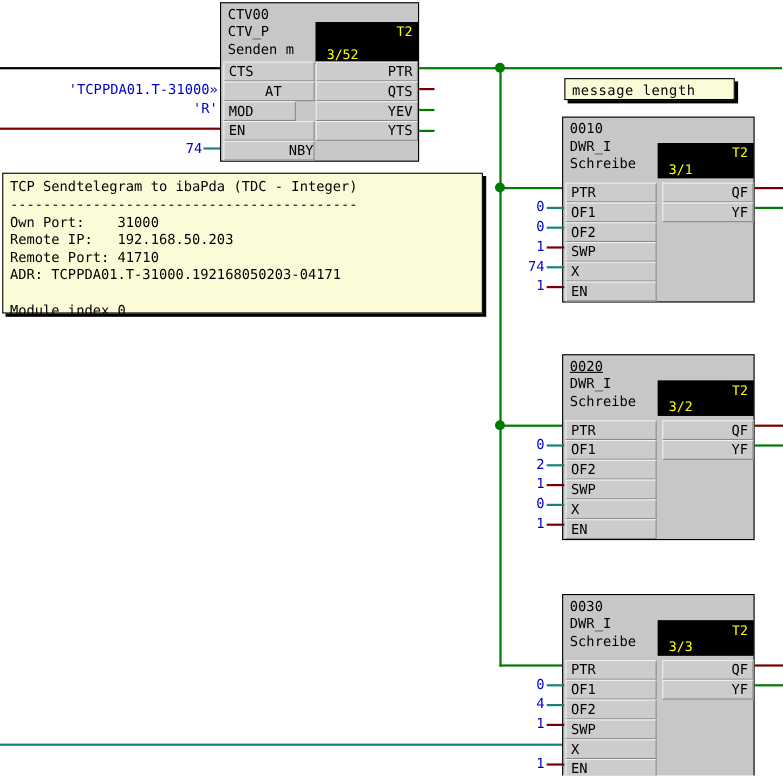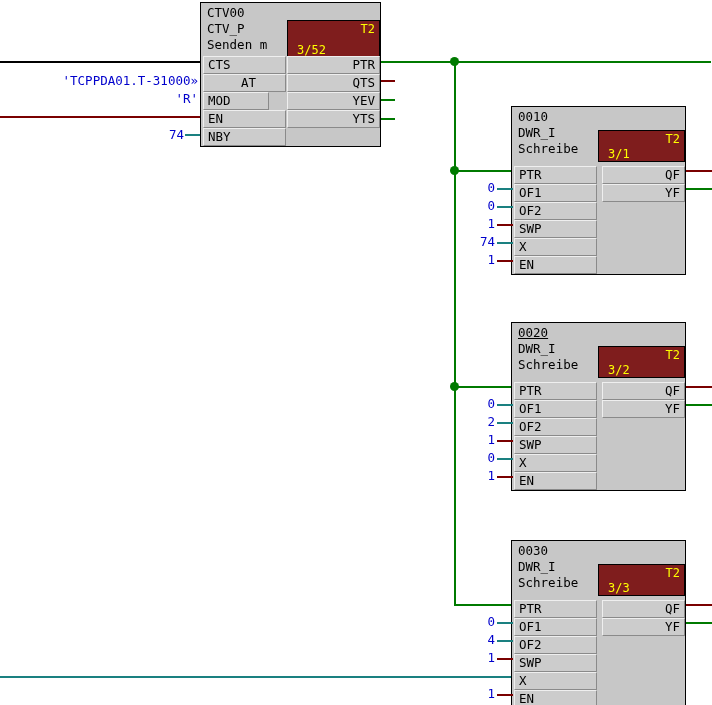--- a/index.html
+++ b/index.html
@@ -30,21 +30,21 @@
     box-sizing:border-box;
   }
   .fb-title{
     position:absolute;left:0;top:0;
     padding:1px 0 0 4px;
     font-size:12.5px;line-height:16px;
     color:#000;white-space:pre;
   }
   .badge{
     position:absolute;
-    background:#7f1d1d;
+    background:#000000;
     border:1px solid #000;
     box-sizing:border-box;
   }
   .badge .t2{
     position:absolute;right:4px;top:1px;
     color:#ffff00;font-size:12px;line-height:14px;
   }
   .badge .frac{
     position:absolute;left:9px;bottom:0px;
     color:#ffff00;font-size:12px;line-height:14px;
@@ -138,33 +138,42 @@
 
     <div class="badge" style="left:86px;top:17px;width:93px;height:38px;">
       <span class="t2">T2</span>
       <span class="frac">3/52</span>
     </div>
 
     <div class="pin in" style="left:2px;top:53px;width:83px;height:18px;">CTS</div>
     <div class="pin in" style="left:2px;top:71px;width:83px;height:18px;padding-left:37px;">AT</div>
     <div class="pin in" style="left:2px;top:89px;width:66px;height:18px;">MOD</div>
     <div class="pin in" style="left:2px;top:107px;width:83px;height:18px;">EN</div>
-    <div class="pin in" style="left:2px;top:125px;width:83px;height:18px;">NBY</div>
+    <div class="pin in" style="left:2px;top:125px;width:83px;height:18px;text-align:right;">NBY</div>
 
     <div class="pin out" style="left:86px;top:53px;width:93px;height:18px;">PTR</div>
     <div class="pin out" style="left:86px;top:71px;width:93px;height:18px;">QTS</div>
     <div class="pin out" style="left:86px;top:89px;width:93px;height:18px;">YEV</div>
     <div class="pin out" style="left:86px;top:107px;width:93px;height:18px;">YTS</div>
   </div>
 
   <div class="blue-txt" style="left:60px;top:73px;width:138px;">'TCPPDA01.T-31000»</div>
   <div class="blue-txt" style="left:120px;top:91px;width:78px;">'R'</div>
   <div class="blue-txt" style="left:140px;top:127px;width:44px;">74</div>
 
-
+  <div class="note" style="left:2px;top:157px;width:437px;height:128px;">TCP Sendtelegram to ibaPda (TDC - Integer)
+------------------------------------------
+Own Port:    31000
+Remote IP:   192.168.50.203
+Remote Port: 41710
+ADR: TCPPDA01.T-31000.192168050203-04171
+
+Module index 0</div>
+
+  <div class="label-box" style="left:513px;top:71px;width:155px;height:20px;">message length</div>
 
   <div class="fb" style="left:511px;top:106px;width:175px;height:169px;">
     <div class="fb-title" style="left:2px;top:1px;">0010</div>
     <div class="fb-title" style="left:2px;top:17px;">DWR_I</div>
     <div class="fb-title" style="left:2px;top:33px;">Schreibe</div>
 
     <div class="badge" style="left:86px;top:23px;width:87px;height:32px;">
       <span class="t2">T2</span>
       <span class="frac">3/1</span>
     </div>

